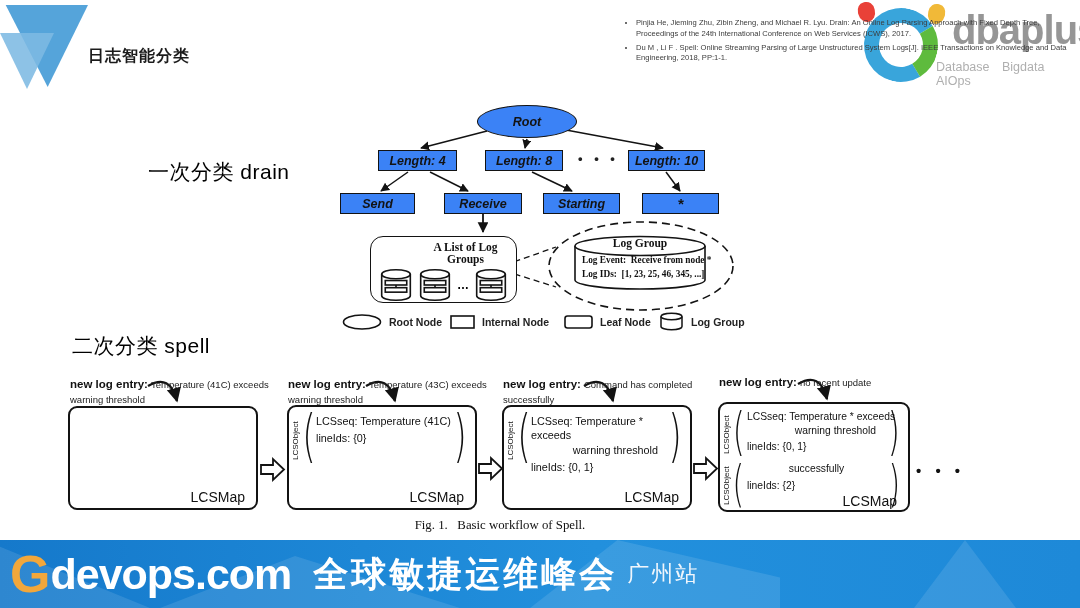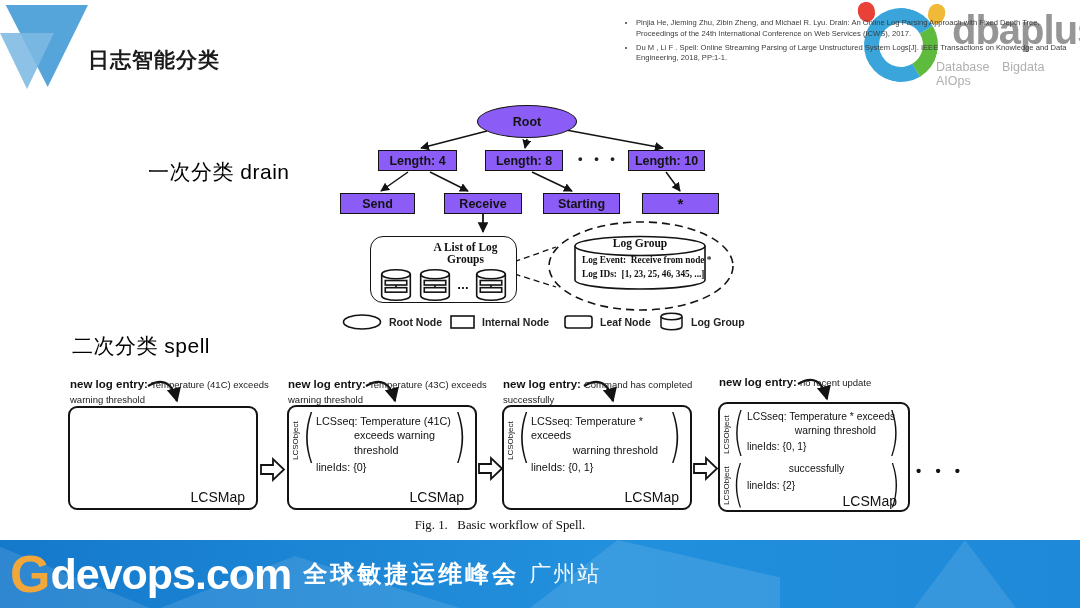--- a/index.html
+++ b/index.html
@@ -5,41 +5,41 @@
   html,body{margin:0;padding:0;}
   body{width:1080px;height:608px;position:relative;overflow:hidden;background:#fff;
        font-family:"Liberation Sans",sans-serif;}
   .abs{position:absolute;box-sizing:border-box;}
 
   
   .tri-big{left:4px;top:5px;width:84px;height:82px;background:#55a4da;
            clip-path:polygon(2% 0,100% 0,52% 100%);}
   .tri-small{left:0;top:33px;width:54px;height:56px;background:rgba(125,186,226,.88);
            clip-path:polygon(0 0,100% 0,50% 100%);}
-  .page-title{left:88px;top:46px;font-size:21px;font-weight:600;color:#1b1b1b;letter-spacing:1px;}
+  .page-title{left:88px;top:46px;font-size:16px;font-weight:600;color:#1b1b1b;letter-spacing:1px;}
 
   .refs{left:622px;top:18px;width:456px;margin:0;padding:0 0 0 14px;z-index:3;
         font-size:7.6px;line-height:1.42;color:#3c3c3c;}
   .refs li{margin-bottom:3px;}
 
   .dbaplus{left:856px;top:2px;width:224px;height:86px;z-index:1;opacity:.93;}
   .aicon{left:8px;top:6px;width:74px;height:74px;border-radius:50%;
          border:15px solid #2b9fd9;border-right-color:#52b62f;transform:rotate(14deg);}
   .adot{width:17px;height:20px;border-radius:45% 45% 50% 50%;}
   .adot.red{left:2px;top:0;background:#e8332a;transform:rotate(-14deg);}
   .adot.yellow{left:72px;top:2px;background:#f0b429;transform:rotate(14deg);}
   .dbaword{left:96px;top:6px;font-size:40px;font-weight:bold;color:#8f8f8f;letter-spacing:-1px;}
   .dbatag{left:80px;top:58px;font-size:12.5px;color:#a9a9a9;word-spacing:9px;}
 
   
   .sec-label{font-size:21px;color:#000000;font-weight:500;letter-spacing:.5px;}
 
   
-  .tnode{border:1.6px solid #131313;background:#8b5cf6;display:flex;align-items:center;
-         justify-content:center;font-weight:bold;font-size:12.5px;color:#131313;z-index:2;}
+  .tnode{border:1.6px solid #131313;background:#3b82f6;display:flex;align-items:center;
+         justify-content:center;font-weight:bold;font-size:12.5px;color:#131313;z-index:2;font-style:italic;}
   .ellipse{border-radius:50%;}
   .dots{font-weight:bold;color:#222;letter-spacing:4px;z-index:2;}
   .listbox{border:1.7px solid #131313;border-radius:13px;background:#fff;z-index:2;}
   .listbox .ltitle{font-family:"Liberation Serif",serif;font-weight:bold;font-size:11.5px;
                    color:#111;text-align:center;margin-top:4px;margin-left:44px;}
   .cylrow{display:flex;align-items:center;justify-content:center;gap:5px;margin-top:3px;}
   .lg-text{font-family:"Liberation Serif",serif;font-weight:bold;color:#111;z-index:2;}
   .legend-item{display:flex;align-items:center;gap:7px;z-index:2;}
   .legend-item .lab{font-weight:bold;font-size:10.5px;color:#222;}
 
@@ -68,22 +68,22 @@
   .footer{left:0;top:540px;width:1080px;height:68px;
           background:linear-gradient(90deg,#1579cb,#2290dd 55%,#1e89d8);overflow:hidden;}
   .fshape{position:absolute;background:rgba(255,255,255,.11);}
   .f1{left:0;bottom:0;width:150px;height:68px;clip-path:polygon(0 10%,100% 100%,0 100%);}
   .f2{left:160px;bottom:0;width:300px;height:52px;clip-path:polygon(0 100%,45% 0,100% 100%);}
   .f3{left:530px;bottom:0;width:250px;height:68px;clip-path:polygon(0 100%,35% 0,100% 55%,100% 100%);}
   .f4{right:30px;bottom:0;width:170px;height:68px;clip-path:polygon(20% 100%,50% 0,80% 100%);}
   .fcontent{position:absolute;left:10px;top:0;height:68px;display:flex;align-items:center;z-index:2;}
   .brand-g{font-size:52px;font-weight:bold;color:#f2a73b;line-height:1;}
   .brand-rest{font-size:43px;font-weight:bold;color:#fff;letter-spacing:-1px;line-height:1;}
-  .event-title{font-family:"Liberation Serif",serif;font-size:24px;font-weight:bold;color:#fff;
-               margin-left:12px;letter-spacing:3px;}
+  .event-title{font-family:"Liberation Serif",serif;font-size:35px;font-weight:bold;color:#fff;
+               margin-left:22px;letter-spacing:3px;}
   .venue{font-family:"Liberation Serif",serif;font-size:22px;color:#f0f6fc;margin-left:10px;
          letter-spacing:2px;}
 </style>
 </head>
 <body>
 
 <svg class="abs" style="left:0;top:0;z-index:1;" width="1080" height="608" viewBox="0 0 1080 608">
   <defs>
     <marker id="ah" markerWidth="7" markerHeight="7" refX="5.4" refY="3" orient="auto">
       <path d="M0,0 L6,3 L0,6 Z" fill="#131313"></path>
@@ -250,21 +250,20 @@
 <div class="abs lcsbox" style="left:68px;top:406px;width:190px;height:104px;">
   <div class="mapname">LCSMap</div>
 </div>
 
 <div class="abs lcsbox" style="left:287px;top:405px;width:190px;height:105px;">
   <div class="lcsobj" style="top:7px;height:54px;">
     <div class="vlabel">LCSObject</div>
     <div class="paren l">(</div>
     <div class="paren r">)</div>
     <div class="objline">LCSseq: Temperature (41C)</div>
-    <div class="objline indent">exceeds warning threshold</div>
     <div class="objline objids">lineIds: {0}</div>
   </div>
   <div class="mapname">LCSMap</div>
 </div>
 
 <div class="abs lcsbox" style="left:502px;top:405px;width:190px;height:105px;">
   <div class="lcsobj" style="top:7px;height:54px;">
     <div class="vlabel">LCSObject</div>
     <div class="paren l">(</div>
     <div class="paren r">)</div>

